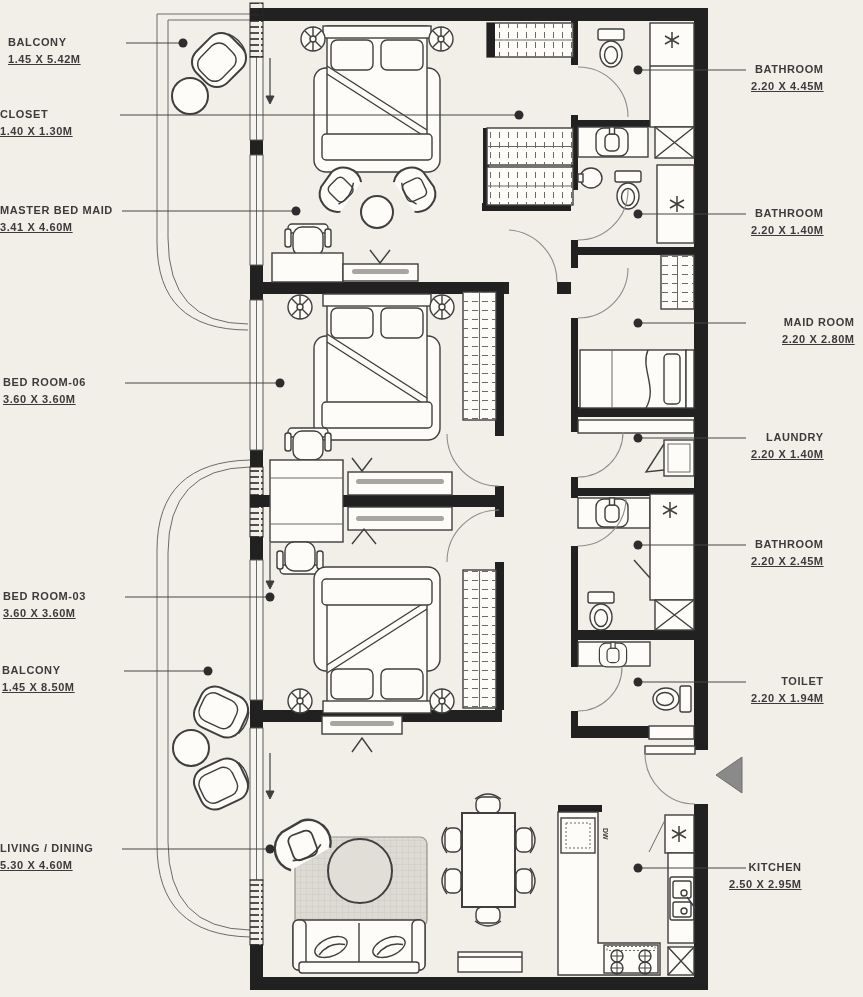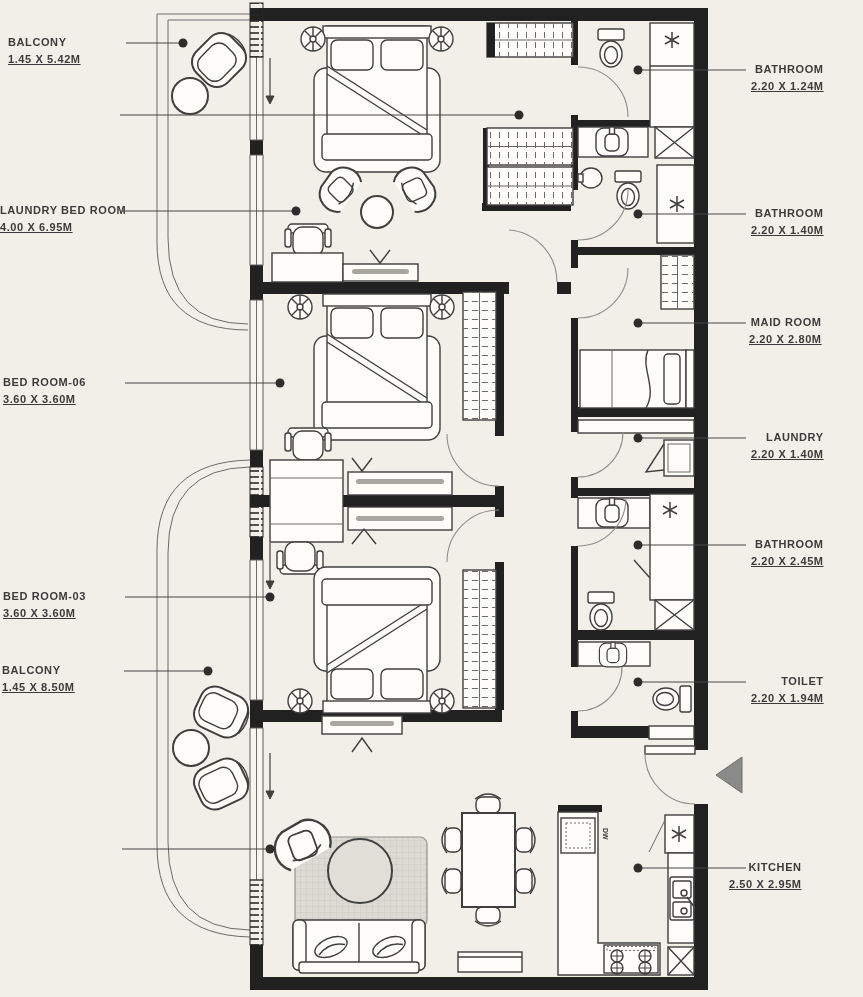--- a/index.html
+++ b/index.html
@@ -426,46 +426,54 @@
         <circle cx="638" cy="682" r="4.5" class="dot"></circle>
     <line x1="638" y1="868" x2="746" y2="868" class="ld"></line>
         <circle cx="638" cy="868" r="4.5" class="dot"></circle>
   </g>
 </svg>
 
 <div class="room-label left" style="left:8px;top:34px;width:120px">
   <span>BALCONY</span>
   <span class="dims">1.45 X 5.42M</span>
 </div>
+<div class="room-label left" style="left:0px;top:106px;width:117px">
+  <span>CLOSET</span>
+  <span class="dims">1.40 X 1.30M</span>
+</div>
 <div class="room-label left" style="left:0px;top:202px;width:120px">
-  <span>LAUNDRY BED ROOM</span>
-  <span class="dims">4.00 X 6.95M</span>
+  <span>MASTER BED MAID</span>
+  <span class="dims">3.41 X 4.60M</span>
 </div>
 <div class="room-label left" style="left:3px;top:374px;width:120px">
   <span>BED ROOM-06</span>
   <span class="dims">3.60 X 3.60M</span>
 </div>
 <div class="room-label left" style="left:3px;top:588px;width:120px">
   <span>BED ROOM-03</span>
   <span class="dims">3.60 X 3.60M</span>
 </div>
 <div class="room-label left" style="left:2px;top:662px;width:120px">
   <span>BALCONY</span>
   <span class="dims">1.45 X 8.50M</span>
 </div>
+<div class="room-label left" style="left:0px;top:840px;width:120px">
+  <span>LIVING / DINING</span>
+  <span class="dims">5.30 X 4.60M</span>
+</div>
 
 <div class="room-label right" style="left:751px;top:61px">
   <span>BATHROOM</span>
-  <span class="dims">2.20 X 1.24M</span>
+  <span class="dims">2.20 X 4.45M</span>
 </div>
 <div class="room-label right" style="left:751px;top:205px">
   <span>BATHROOM</span>
   <span class="dims">2.20 X 1.40M</span>
 </div>
-<div class="room-label right" style="left:749px;top:314px">
+<div class="room-label right" style="left:782px;top:314px">
   <span>MAID ROOM</span>
   <span class="dims">2.20 X 2.80M</span>
 </div>
 <div class="room-label right" style="left:751px;top:429px">
   <span>LAUNDRY</span>
   <span class="dims">2.20 X 1.40M</span>
 </div>
 <div class="room-label right" style="left:751px;top:536px">
   <span>BATHROOM</span>
   <span class="dims">2.20 X 2.45M</span>

